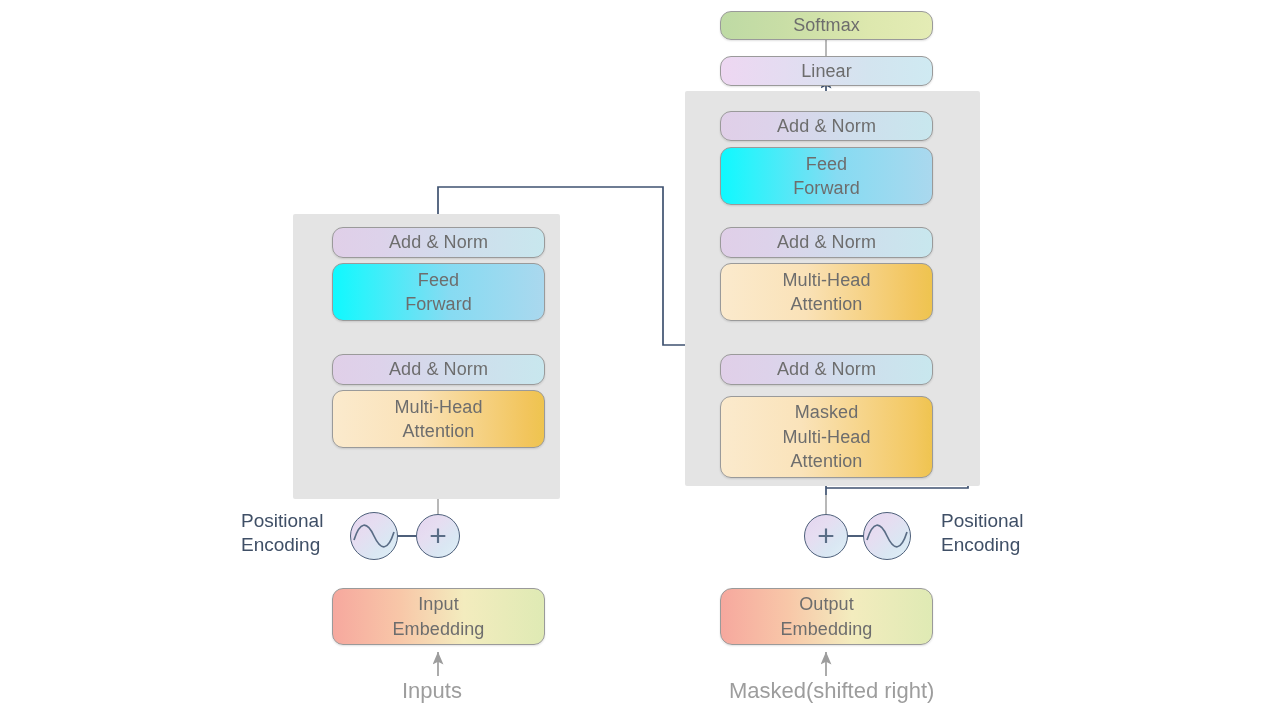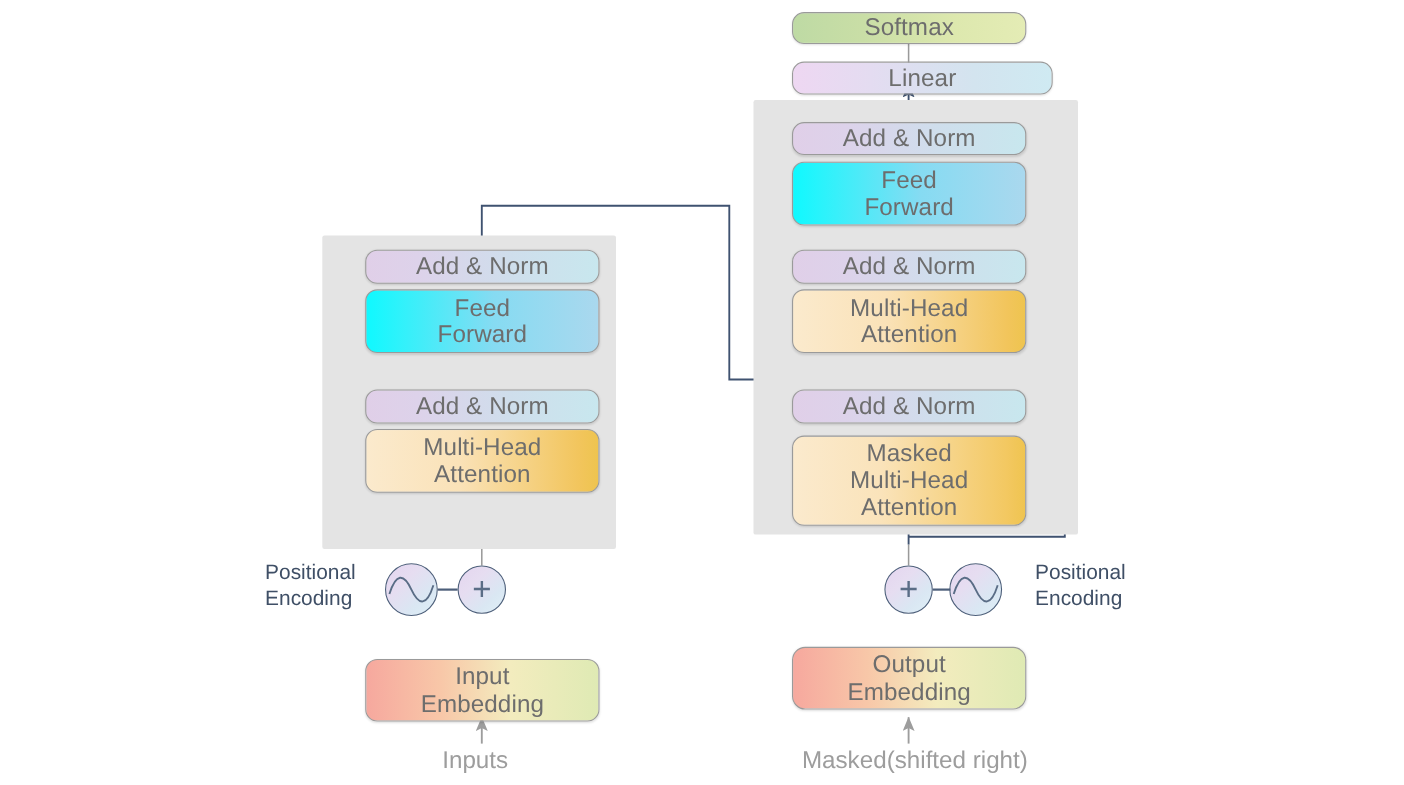--- a/index.html
+++ b/index.html
@@ -38,21 +38,21 @@
   .node {
     position: absolute;
     box-sizing: border-box;
     border: 1.6px solid #9a9a9a;
     border-radius: 11px;
     display: flex;
     align-items: center;
     justify-content: center;
     text-align: center;
     color: #6d6d6d;
-    font-size: 22px;
+    font-size: 18px;
     line-height: 24.5px;
     letter-spacing: .1px;
     box-shadow: 0 1px 2px rgba(0,0,0,.12);
     white-space: pre-line;
   }
   .node.addnorm  { background: linear-gradient(90deg,#e0cfe8 0%,#ddd2ea 22%,#cfdeec 62%,#c8e7ee 100%); }
   .node.feedfwd  { background: linear-gradient(90deg,#0ff9ff 0%,#2ef2fb 14%,#86dbf2 55%,#aad8ee 100%); }
   .node.attn     { background: linear-gradient(90deg,#fbeacd 0%,#fae2b8 40%,#f2c55c 92%,#eec44f 100%); }
   .node.attn-masked { background: linear-gradient(90deg,#fbeacd 0%,#fae3ba 38%,#f3c861 92%,#efc450 100%); }
   .node.embed    { background: linear-gradient(90deg,#f6a89e 0%,#f8c7a8 32%,#f3ecbe 62%,#dfeab4 100%); }
@@ -151,21 +151,21 @@
       <line x1="438" y1="676" x2="438" y2="652" marker-end="url(#ah-l)"></line>
       <line x1="826" y1="676" x2="826" y2="652" marker-end="url(#ah-l)"></line>
     </g>
   </svg>
 
   <div class="stack" style="left:293px; top:214px; width:267px; height:285px;"></div>
   <div class="stack" style="left:685px; top:91px; width:295px; height:395px;"></div>
 
   <div class="node softmax" style="left:720px; top:11px; width:213px; height:29px;">Softmax</div>
 
-  <div class="node linear" style="left:720px; top:56px; width:237px; height:30px;">Linear</div>
+  <div class="node linear" style="left:720px; top:56px; width:213px; height:30px;">Linear</div>
 
   <div class="node addnorm" style="left:720px; top:111px; width:213px; height:30px;">Add &amp; Norm</div>
 
   <div class="node feedfwd" style="left:720px; top:147px; width:213px; height:58px;">Feed
 Forward</div>
 
   <div class="node addnorm" style="left:720px; top:227px; width:213px; height:31px;">Add &amp; Norm</div>
 
   <div class="node attn" style="left:720px; top:263px; width:213px; height:58px;">Multi-Head
 Attention</div>
@@ -195,21 +195,21 @@
     </svg>
   </div>
 
   <div style="position:absolute;left:398px;top:535px;width:18px;height:1.6px;background:#4d5f7a;"></div>
 
   <div class="circ" style="left:416px; top:514px; width:44px; height:44px;
               display:flex; align-items:center; justify-content:center;
               color:#5a6d86; font-size:30px; line-height:30px;
               font-family:'Liberation Sans', sans-serif;">+</div>
 
-  <div class="node embed" style="left:332px; top:588px; width:213px; height:57px;margin-top:11px;">Input
+  <div class="node embed" style="left:332px; top:588px; width:213px; height:57px;">Input
 Embedding</div>
 
   <div class="io-label" style="left:402px; top:678px;">Inputs</div>
 
   <div class="circ" style="left:804px; top:514px; width:44px; height:44px;
               display:flex; align-items:center; justify-content:center;
               color:#5a6d86; font-size:30px; line-height:30px;
               font-family:'Liberation Sans', sans-serif;">+</div>
 
   <div style="position:absolute;left:848px;top:535px;width:18px;height:1.6px;background:#4d5f7a;"></div>

